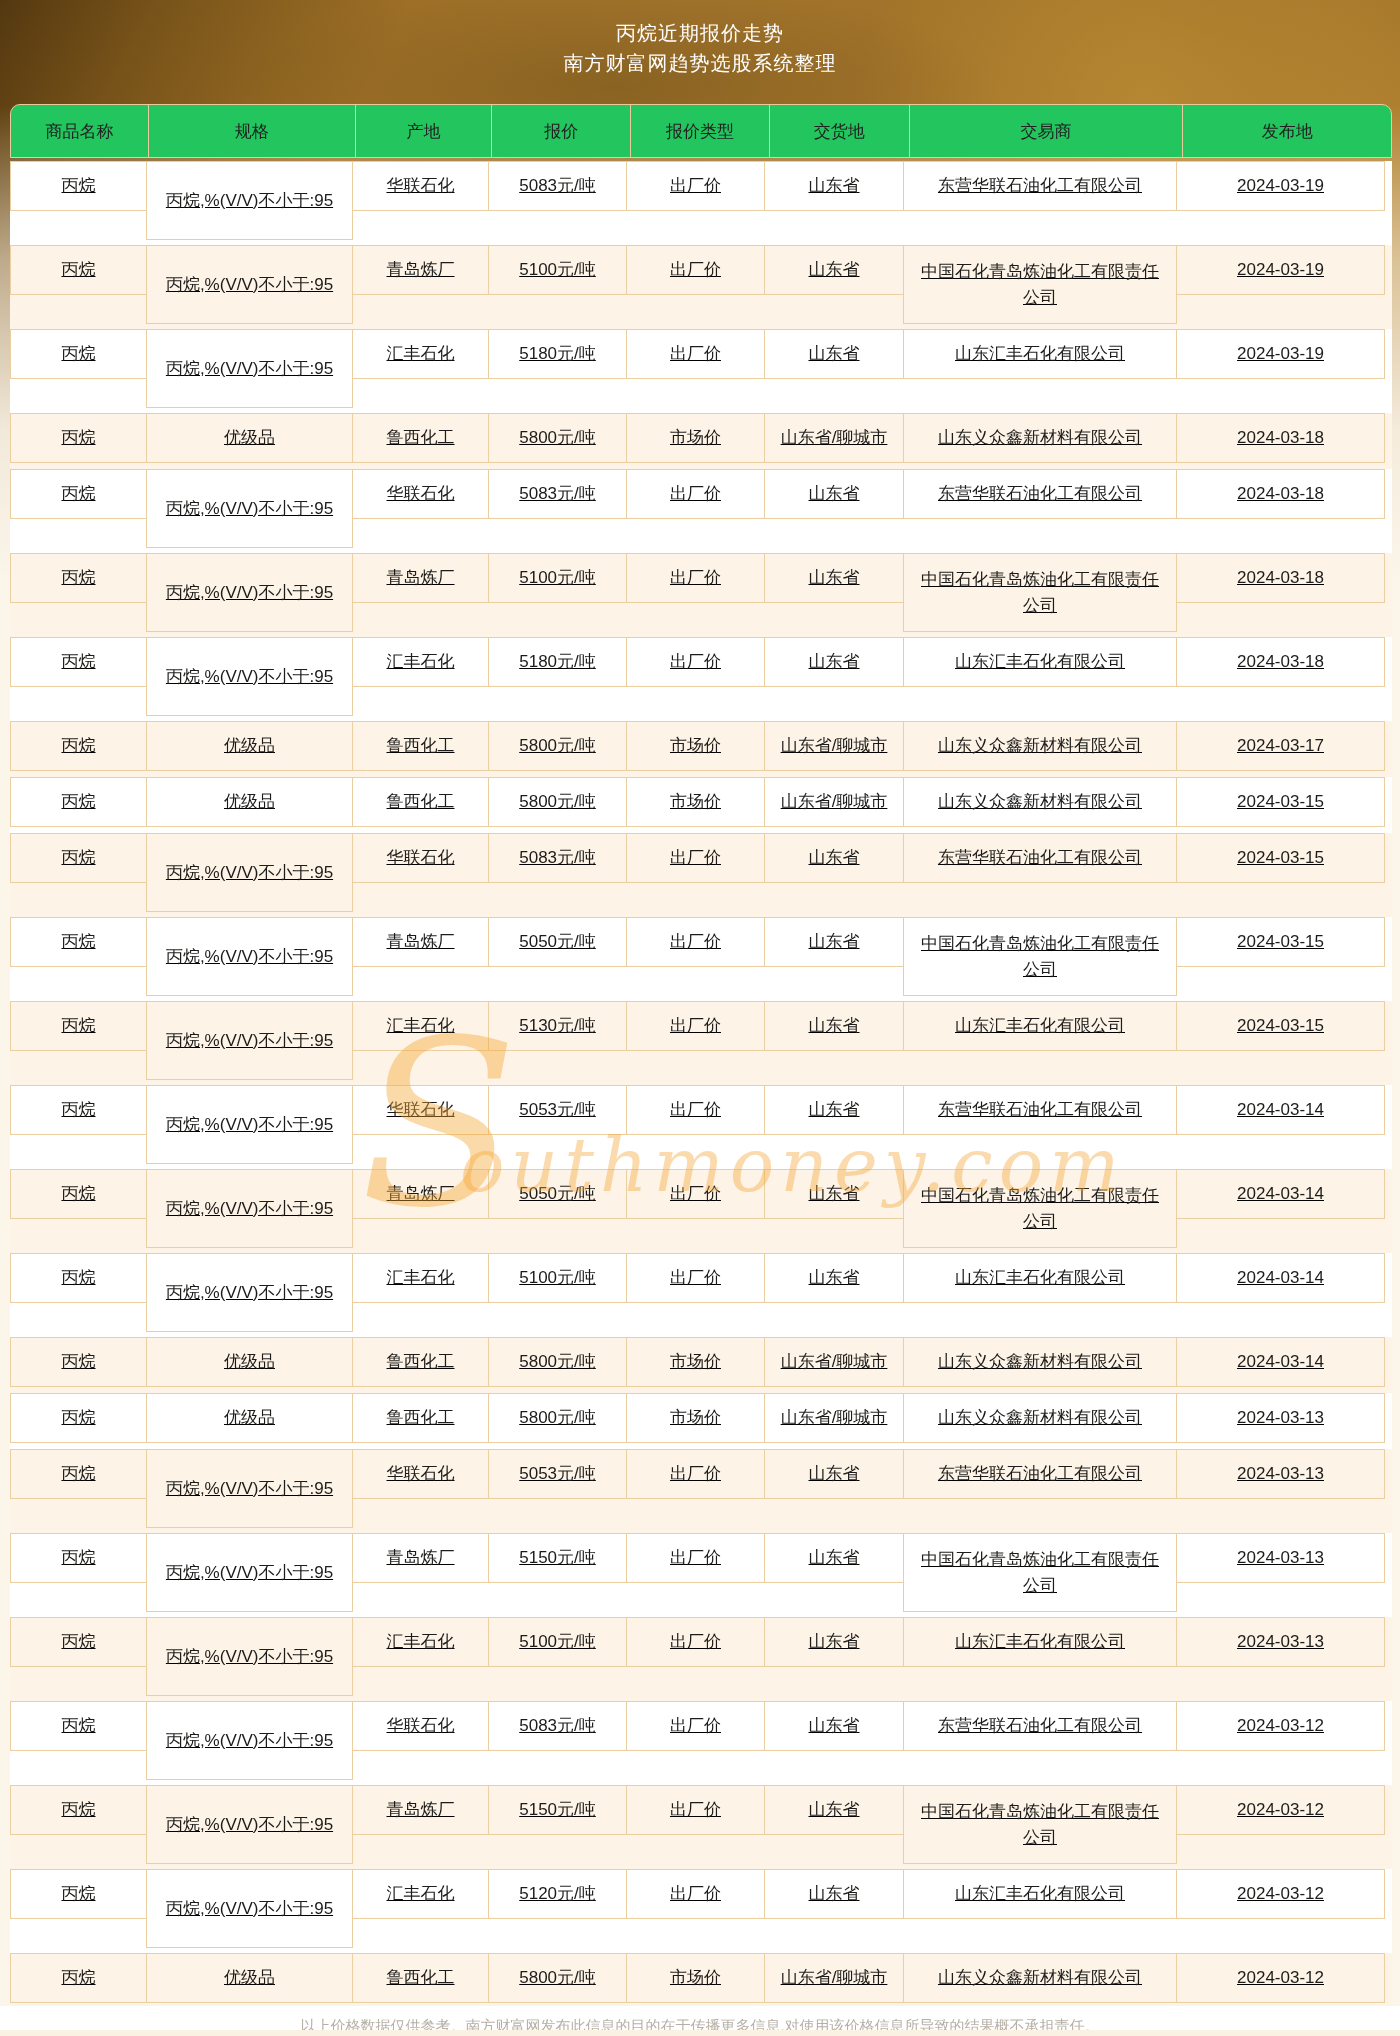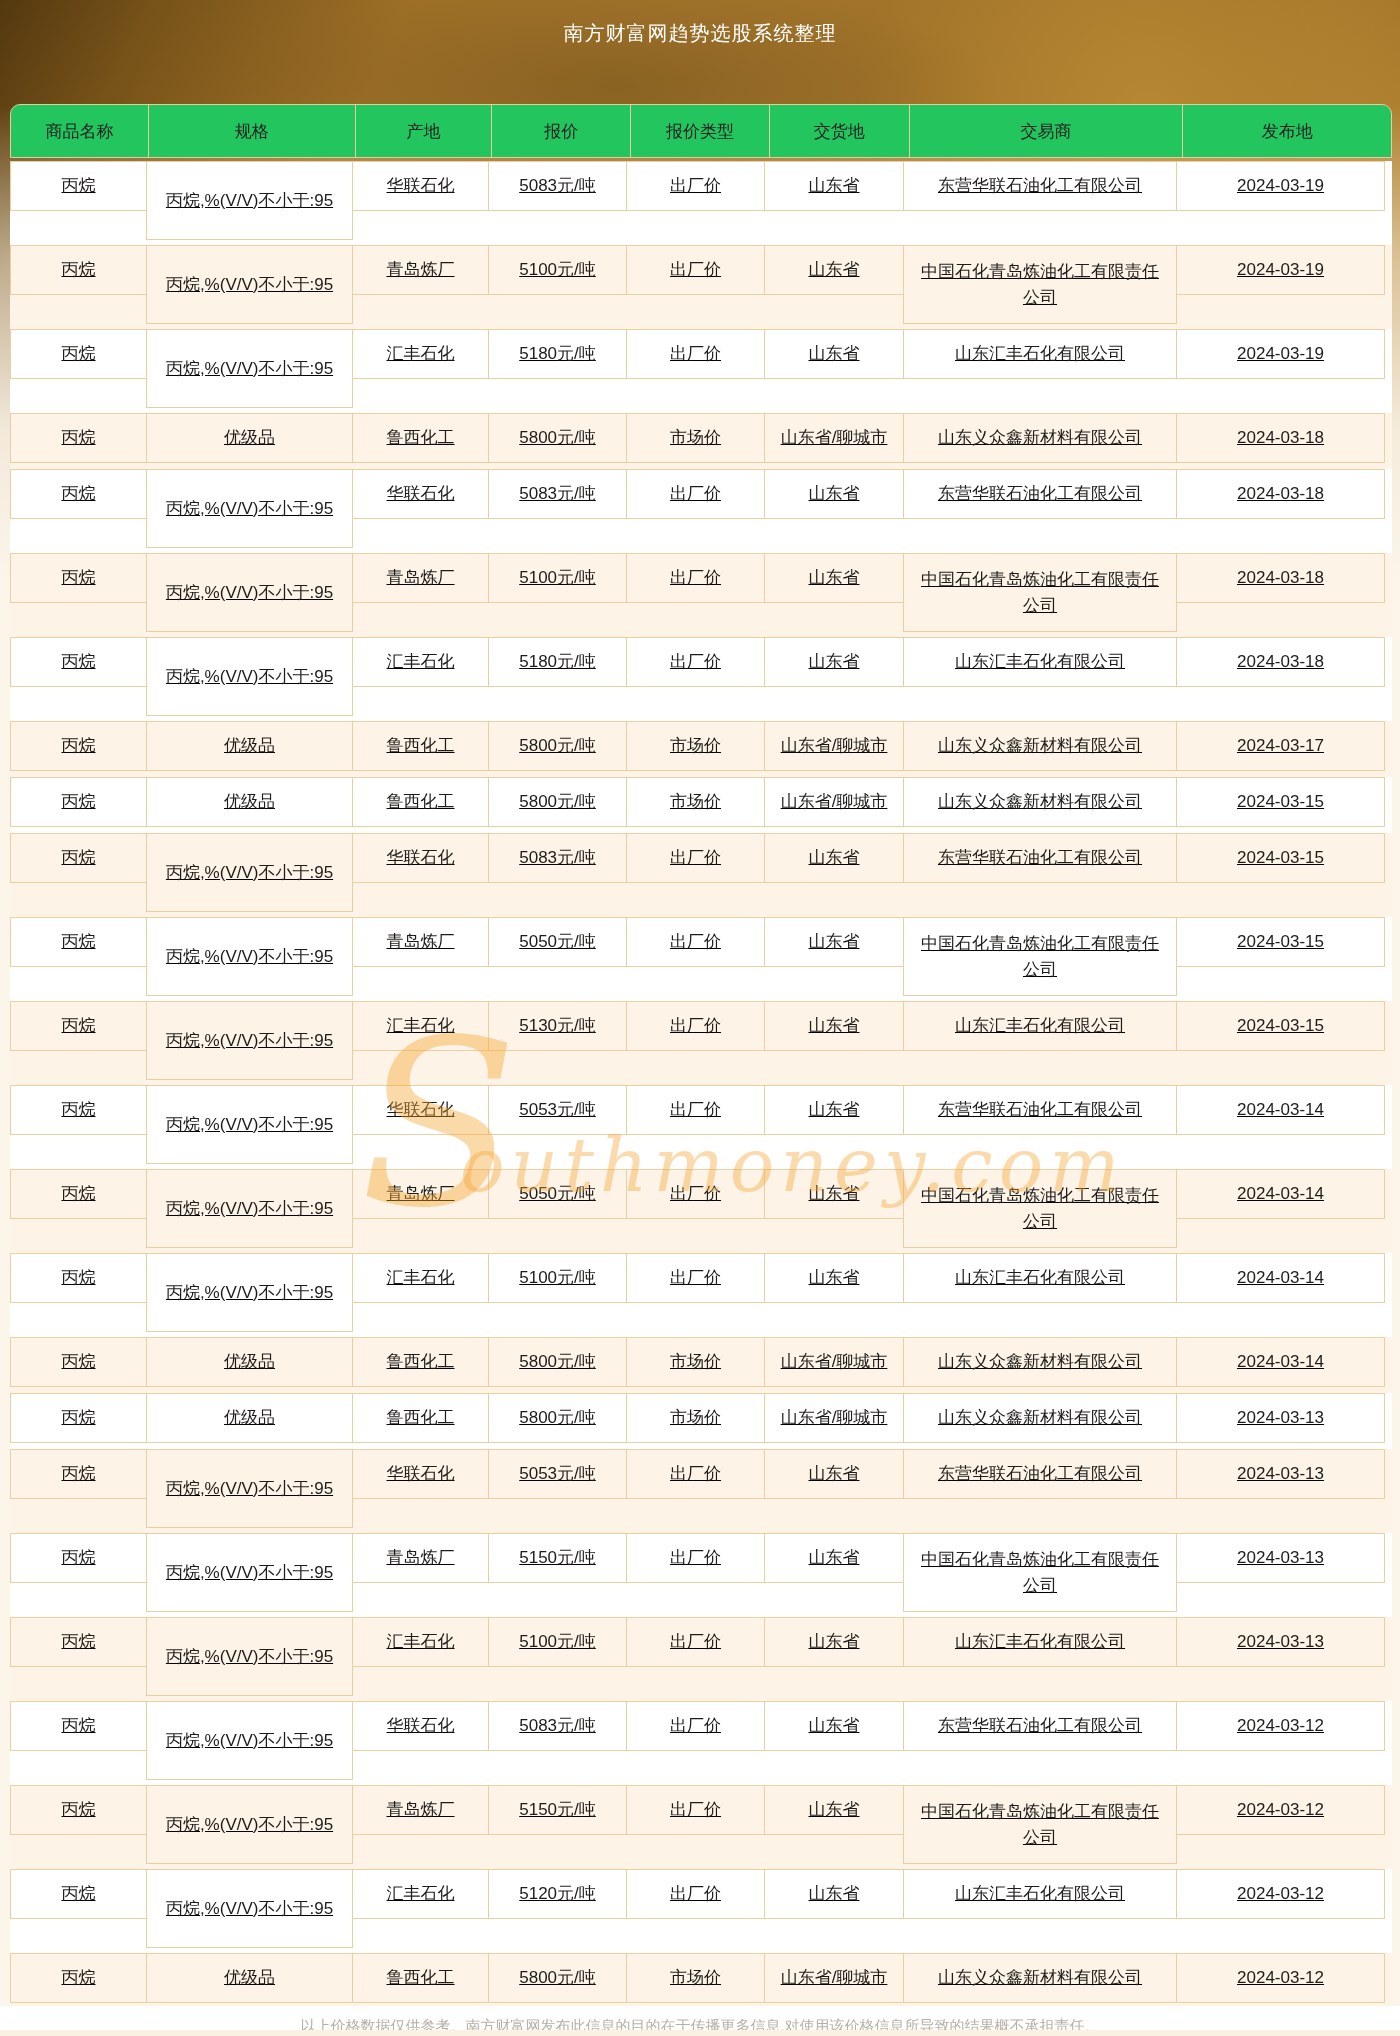--- a/index.html
+++ b/index.html
@@ -80,20 +80,21 @@
   }
   .footer-text{font-size:15px;color:#b6afa5;}
   .bottom-strip{position:absolute;left:0;top:2030px;width:1400px;height:6px;background:#faf1e3;z-index:1;}
 </style>
 </head>
 <body>
 
 <div class="banner"></div>
 
 <div class="titles">
+  <div class="title-line">丙烷近期报价走势</div>
   <div class="title-line">南方财富网趋势选股系统整理</div>
 </div>
 
 <div class="ptable">
   <div class="theader" id="thead">
       <div class="hcell c-name">商品名称</div>
       <div class="hcell c-spec">规格</div>
       <div class="hcell c-origin">产地</div>
       <div class="hcell c-price">报价</div>
       <div class="hcell c-type">报价类型</div>

